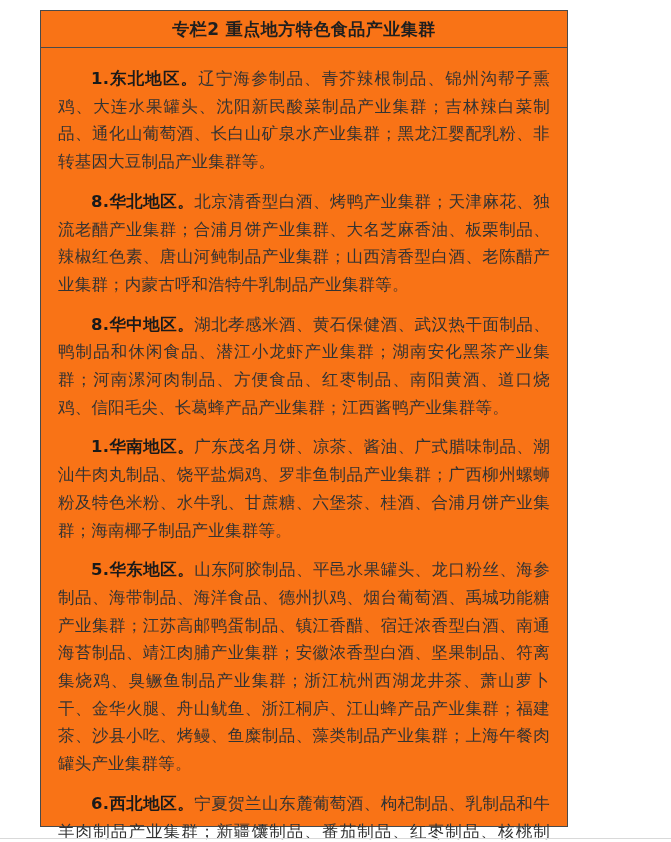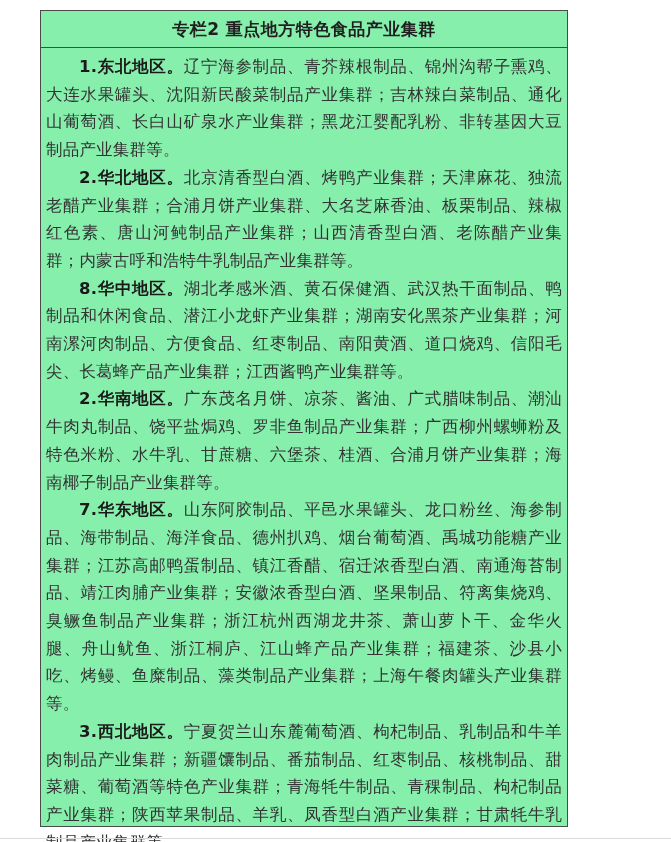--- a/index.html
+++ b/index.html
@@ -15,40 +15,40 @@
     overflow: hidden;
   }
   .feature-box {
     position: absolute;
     left: 40px;
     top: 10px;
     width: 528px;
     height: 817px;
     box-sizing: border-box;
     border: 1.5px solid #4a4a4a;
-    background: #86efac;
+    background: #f97316;
   }
   .box-title {
     box-sizing: border-box;
     height: 37px;
     border-bottom: 1.5px solid #4a4a4a;
     display: flex;
     align-items: center;
     justify-content: center;
     font-size: 17px;
     font-weight: bold;
     color: #1f1f1f;
     letter-spacing: 0.5px;
   }
   .box-body {
     box-sizing: border-box;
     padding: 5px 5px 0 5px;
   }
   .para {
-    margin: 0;
+    margin: 12px;
     text-indent: 2em;
     font-size: 16.5px;
     line-height: 27.7px;
     color: #333333;
     text-align: justify;
     text-justify: inter-ideograph;
     letter-spacing: 0.2px;
   }
   .region-label {
     font-weight: bold;
@@ -63,21 +63,21 @@
     border-top: 1px solid #d9d9d9;
   }
 </style>
 </head>
 <body>
 
 <div class="feature-box">
   <div class="box-title">专栏2 重点地方特色食品产业集群</div>
   <div class="box-body">
     <p class="para"><span class="region-label">1.东北地区。</span><span>辽宁海参制品、青芥辣根制品、锦州沟帮子熏鸡、大连水果罐头、沈阳新民酸菜制品产业集群；吉林辣白菜制品、通化山葡萄酒、长白山矿泉水产业集群；黑龙江婴配乳粉、非转基因大豆制品产业集群等。</span></p>
-    <p class="para"><span class="region-label">2.华北地区。</span><span>北京清香型白酒、烤鸭产业集群；天津麻花、独流老醋产业集群；合浦月饼产业集群、大名芝麻香油、板栗制品、辣椒红色素、唐山河鲀制品产业集群；山西清香型白酒、老陈醋产业集群；内蒙古呼和浩特牛乳制品产业集群等。</span></p>
+    <p class="para"><span class="region-label">8.华北地区。</span><span>北京清香型白酒、烤鸭产业集群；天津麻花、独流老醋产业集群；合浦月饼产业集群、大名芝麻香油、板栗制品、辣椒红色素、唐山河鲀制品产业集群；山西清香型白酒、老陈醋产业集群；内蒙古呼和浩特牛乳制品产业集群等。</span></p>
     <p class="para"><span class="region-label">8.华中地区。</span><span>湖北孝感米酒、黄石保健酒、武汉热干面制品、鸭制品和休闲食品、潜江小龙虾产业集群；湖南安化黑茶产业集群；河南漯河肉制品、方便食品、红枣制品、南阳黄酒、道口烧鸡、信阳毛尖、长葛蜂产品产业集群；江西酱鸭产业集群等。</span></p>
-    <p class="para"><span class="region-label">2.华南地区。</span><span>广东茂名月饼、凉茶、酱油、广式腊味制品、潮汕牛肉丸制品、饶平盐焗鸡、罗非鱼制品产业集群；广西柳州螺蛳粉及特色米粉、水牛乳、甘蔗糖、六堡茶、桂酒、合浦月饼产业集群；海南椰子制品产业集群等。</span></p>
-    <p class="para"><span class="region-label">7.华东地区。</span><span>山东阿胶制品、平邑水果罐头、龙口粉丝、海参制品、海带制品、海洋食品、德州扒鸡、烟台葡萄酒、禹城功能糖产业集群；江苏高邮鸭蛋制品、镇江香醋、宿迁浓香型白酒、南通海苔制品、靖江肉脯产业集群；安徽浓香型白酒、坚果制品、符离集烧鸡、臭鳜鱼制品产业集群；浙江杭州西湖龙井茶、萧山萝卜干、金华火腿、舟山鱿鱼、浙江桐庐、江山蜂产品产业集群；福建茶、沙县小吃、烤鳗、鱼糜制品、藻类制品产业集群；上海午餐肉罐头产业集群等。</span></p>
-    <p class="para"><span class="region-label">3.西北地区。</span><span>宁夏贺兰山东麓葡萄酒、枸杞制品、乳制品和牛羊肉制品产业集群；新疆馕制品、番茄制品、红枣制品、核桃制品、甜菜糖、葡萄酒等特色产业集群；青海牦牛制品、青稞制品、枸杞制品产业集群；陕西苹果制品、羊乳、凤香型白酒产业集群；甘肃牦牛乳制品产业集群等。</span></p>
+    <p class="para"><span class="region-label">1.华南地区。</span><span>广东茂名月饼、凉茶、酱油、广式腊味制品、潮汕牛肉丸制品、饶平盐焗鸡、罗非鱼制品产业集群；广西柳州螺蛳粉及特色米粉、水牛乳、甘蔗糖、六堡茶、桂酒、合浦月饼产业集群；海南椰子制品产业集群等。</span></p>
+    <p class="para"><span class="region-label">5.华东地区。</span><span>山东阿胶制品、平邑水果罐头、龙口粉丝、海参制品、海带制品、海洋食品、德州扒鸡、烟台葡萄酒、禹城功能糖产业集群；江苏高邮鸭蛋制品、镇江香醋、宿迁浓香型白酒、南通海苔制品、靖江肉脯产业集群；安徽浓香型白酒、坚果制品、符离集烧鸡、臭鳜鱼制品产业集群；浙江杭州西湖龙井茶、萧山萝卜干、金华火腿、舟山鱿鱼、浙江桐庐、江山蜂产品产业集群；福建茶、沙县小吃、烤鳗、鱼糜制品、藻类制品产业集群；上海午餐肉罐头产业集群等。</span></p>
+    <p class="para"><span class="region-label">6.西北地区。</span><span>宁夏贺兰山东麓葡萄酒、枸杞制品、乳制品和牛羊肉制品产业集群；新疆馕制品、番茄制品、红枣制品、核桃制品、甜菜糖、葡萄酒等特色产业集群；青海牦牛制品、青稞制品、枸杞制品产业集群；陕西苹果制品、羊乳、凤香型白酒产业集群；甘肃牦牛乳制品产业集群等。</span></p>
   </div>
 </div>
 
 <div class="page-divider"></div>
 
 </body></html>

